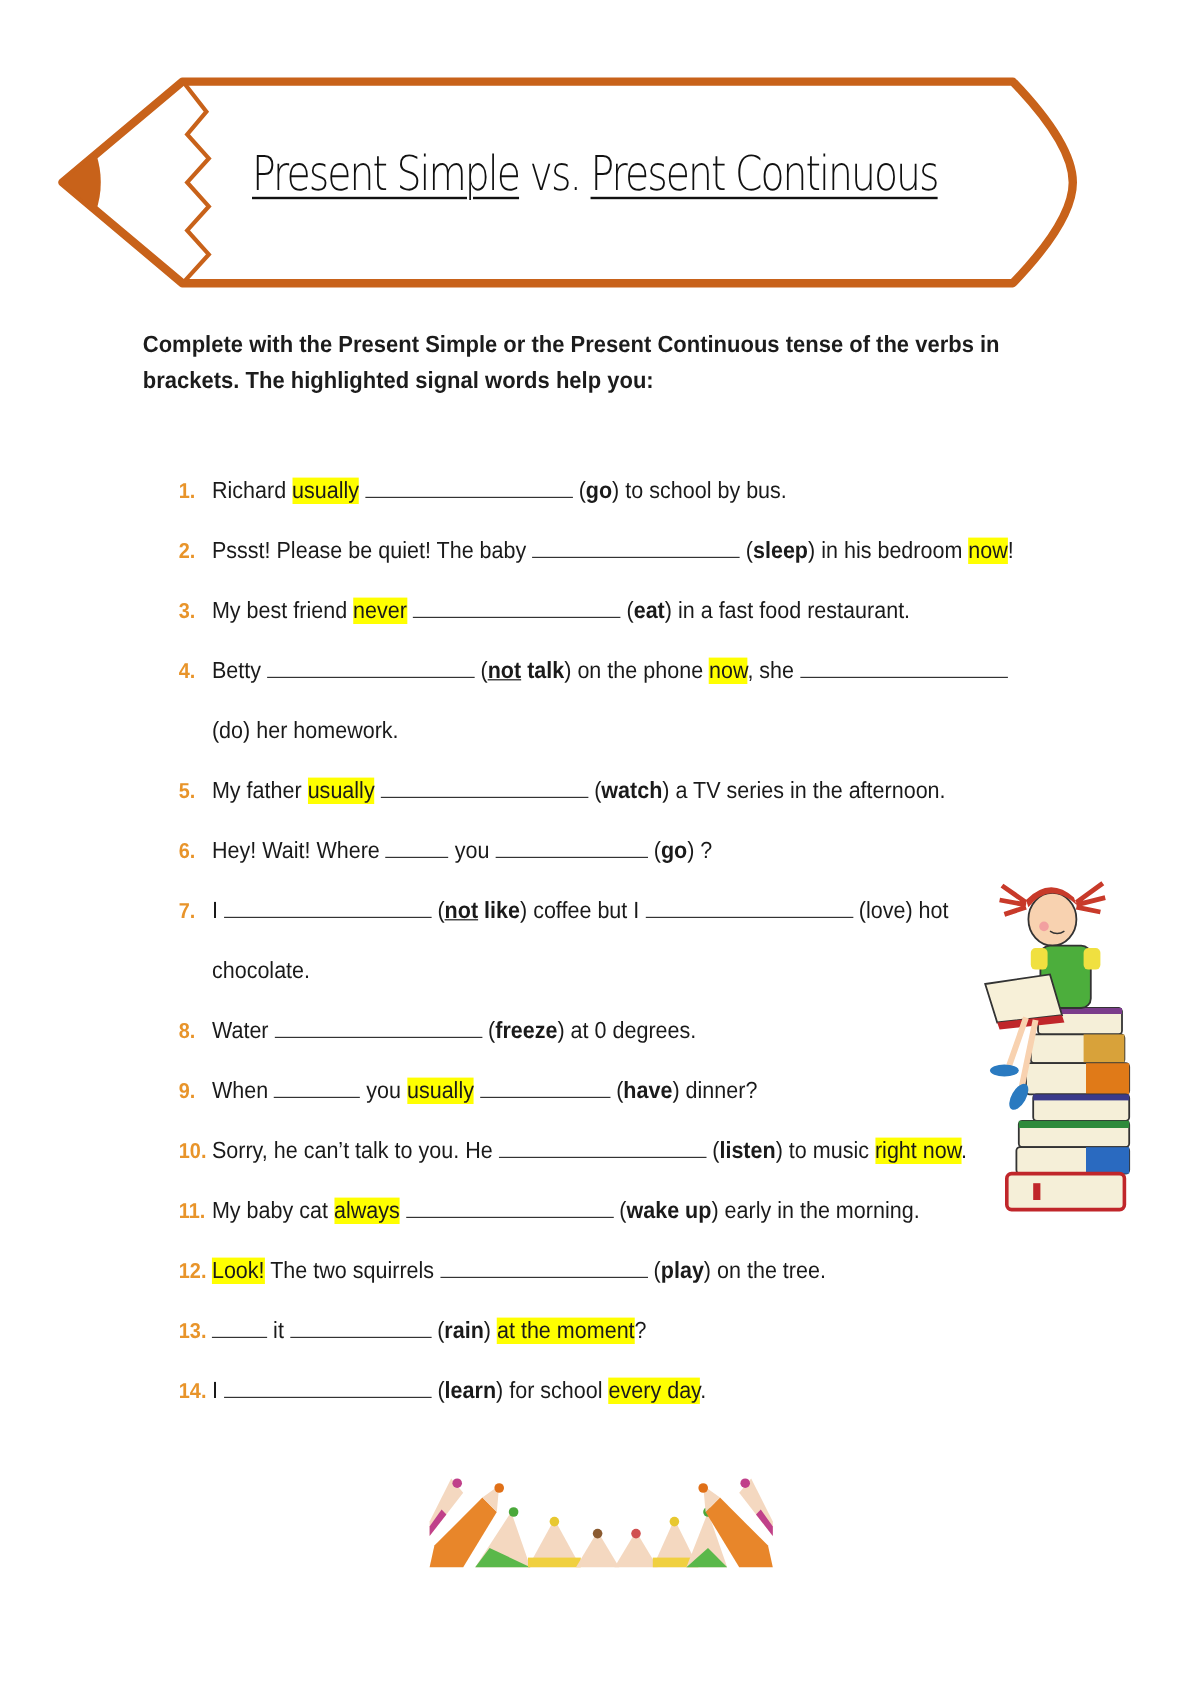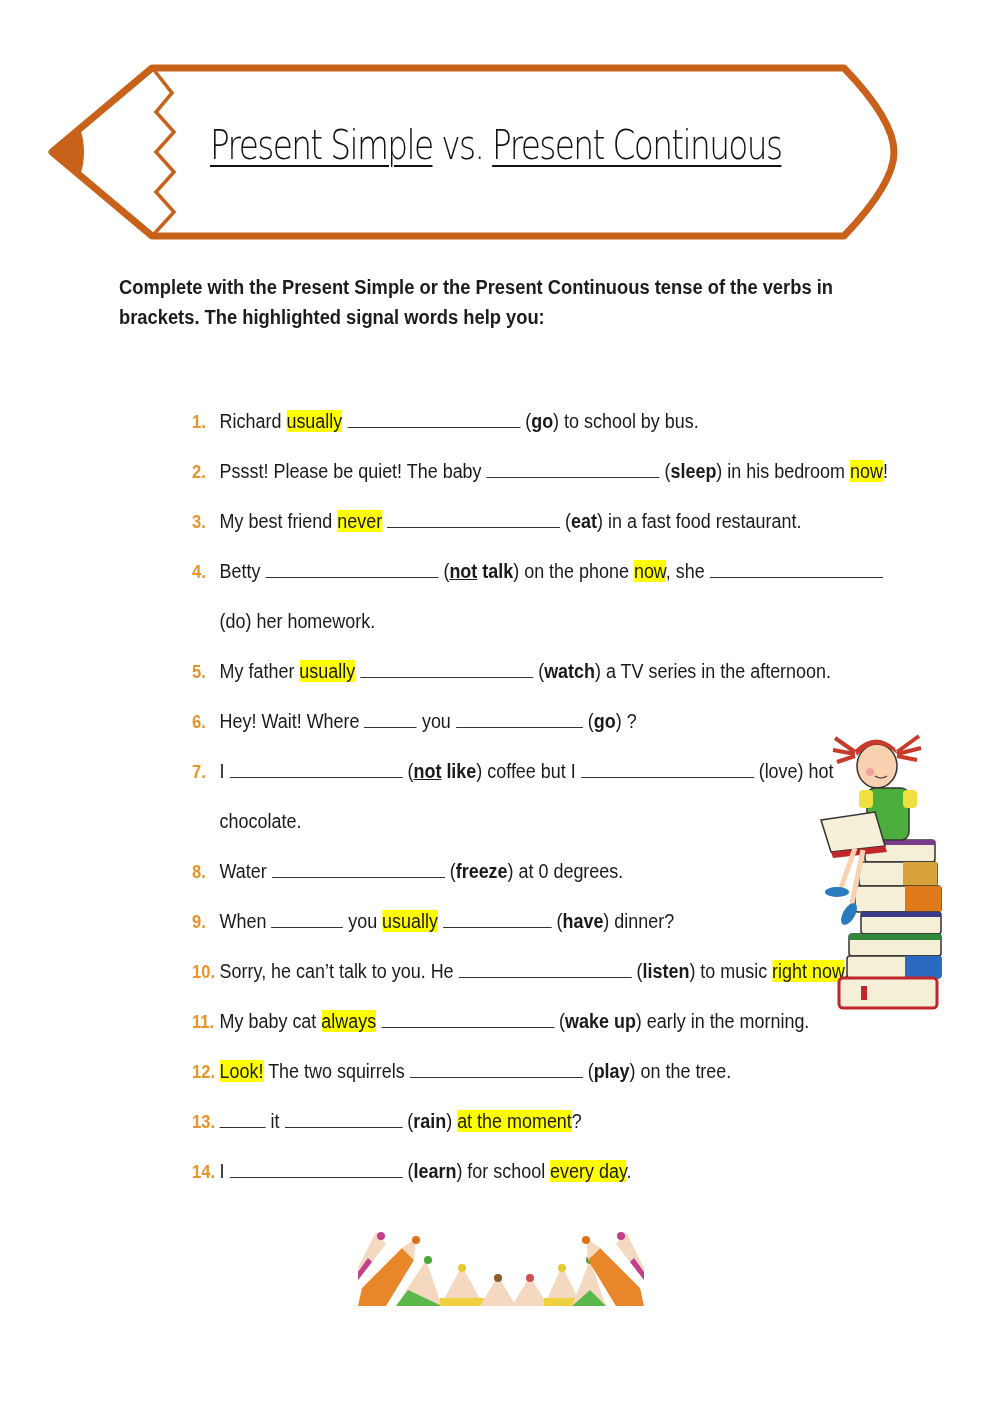--- a/index.html
+++ b/index.html
@@ -2,21 +2,21 @@
 <html><head>
 <meta charset="utf-8">
 <style>
   html, body { margin: 0; padding: 0; background: #ffffff; }
   body { width: 1000px; height: 1413px; position: relative; overflow: hidden; font-family: "Liberation Sans", sans-serif; color: #1a1a1a; }
   .banner { position: absolute; left: 44px; top: 60px; width: 862px; height: 184px; }
   .banner svg { position: absolute; left: 0; top: 0; }
   .title { position: absolute; left: 210px; top: 122px; font-family: "DejaVu Sans", sans-serif; font-size: 40px; letter-spacing: -2px; font-weight: 300; color: #111; transform: scaleX(0.82); transform-origin: left center; white-space: nowrap; }
   .title .u { text-decoration: underline; text-decoration-thickness: 2px; text-underline-offset: 6px; }
   .instructions { position: absolute; left: 119px; top: 272px; width: 780px; font-size: 19.5px; font-weight: bold; line-height: 30px; color: #1c1c1c; transform: scaleX(0.94); transform-origin: left top; }
-  .items { position: absolute; left: 149px; top: 396px; width: 760px; margin-left: 43px; }
+  .items { position: absolute; left: 149px; top: 384px; width: 760px; }
   .item { position: relative; font-size: 19.5px; line-height: 50px; height: 50px; white-space: nowrap; transform: scaleX(0.92); transform-origin: left center; }
   .item.cont { padding-left: 30px; }
   .num { display: inline-block; width: 30px; color: #E8942A; font-weight: bold; font-size: 18px; }
   .hl { background: #FFFF00; }
   .b { font-weight: bold; }
   .u { text-decoration: underline; }
   .blank { display: inline-block; border-bottom: 1.5px solid #333; height: 14px; vertical-align: baseline; }
   .girl { position: absolute; left: 815px; top: 728px; width: 140px; height: 290px; }
   .pencils { position: absolute; left: 356px; top: 1228px; width: 290px; height: 80px; }
 </style>

